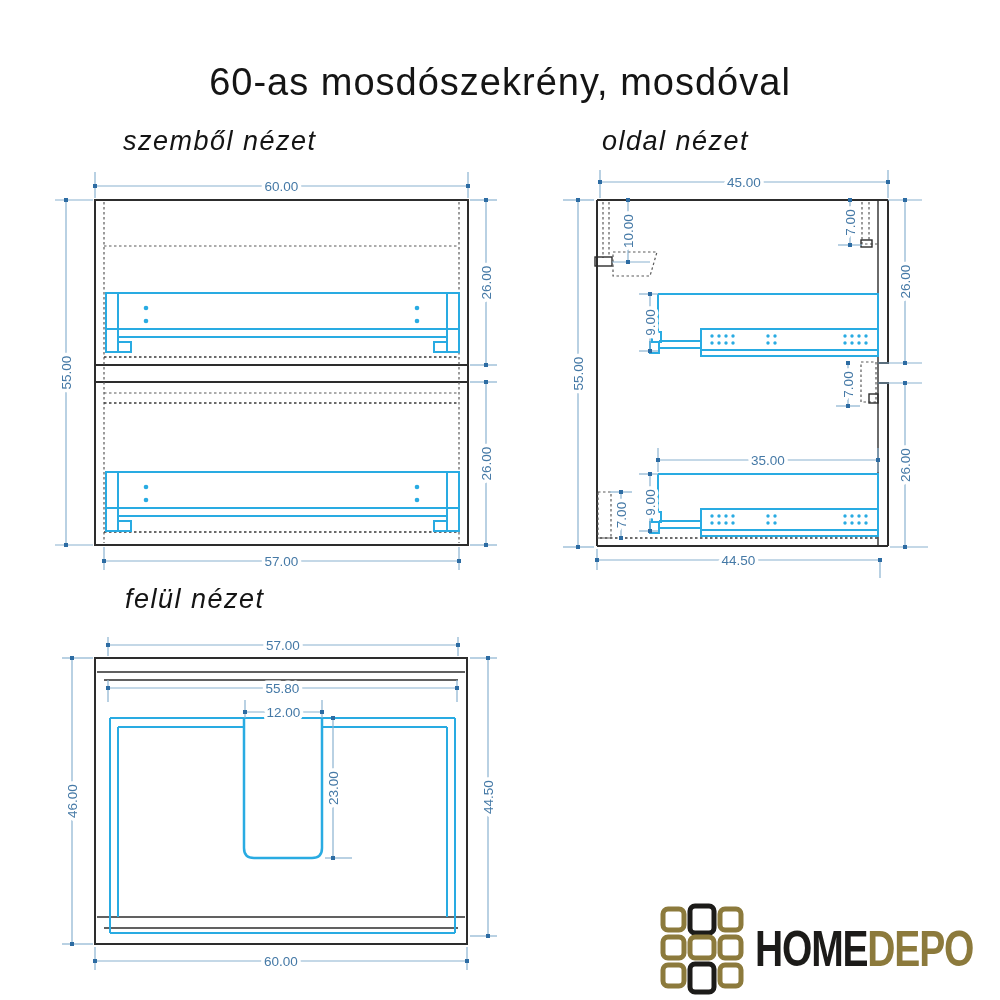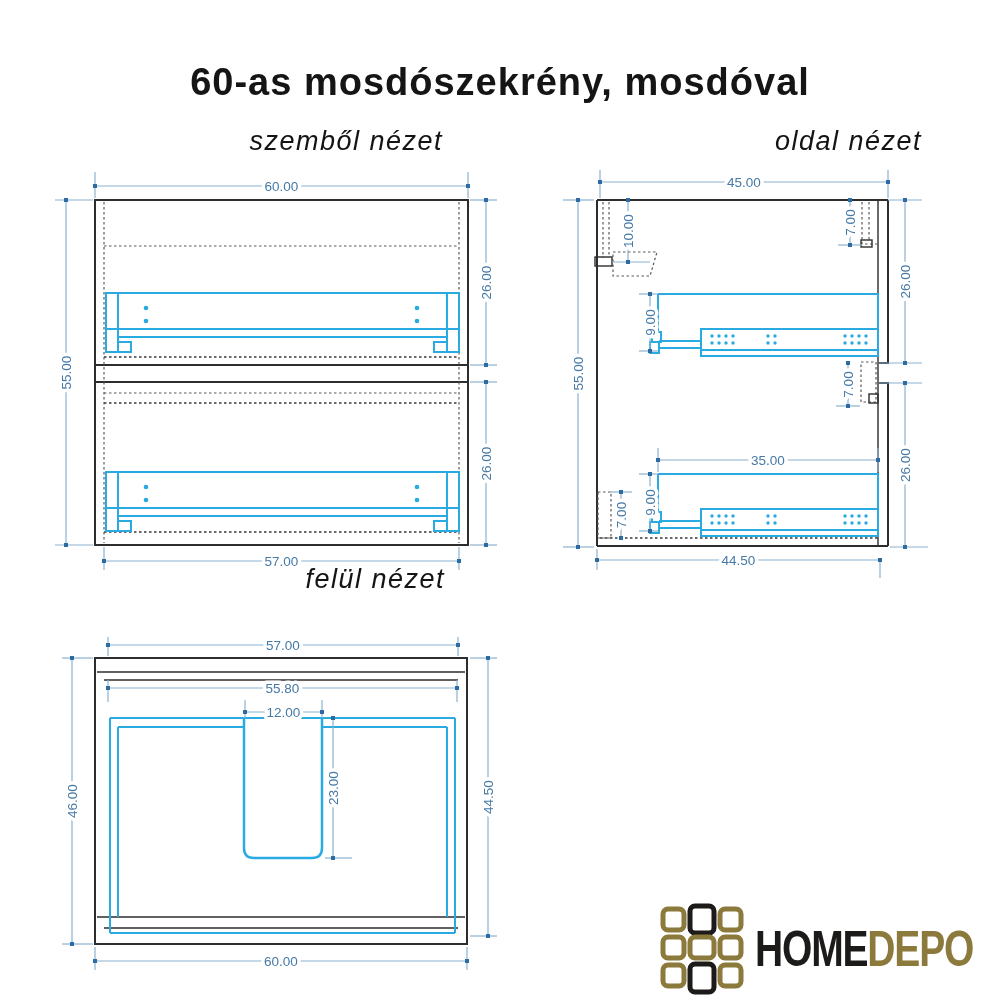--- a/index.html
+++ b/index.html
@@ -1,23 +1,23 @@
 <!DOCTYPE html>
 <html><head>
 <meta charset="utf-8">
 <style>
   html,body{margin:0;padding:0;background:#fff;}
   body{width:1000px;height:1000px;position:relative;font-family:"Liberation Sans",sans-serif;overflow:hidden;}
   .page-title{position:absolute;top:36px;left:0;width:1000px;text-align:center;
-    font-size:38px;font-weight:bold;color:#151515;letter-spacing:1px;}
-  .view-title{position:absolute;width:320px;text-align:right;font-style:italic;
+    font-size:38px;font-weight:normal;color:#151515;letter-spacing:1px;}
+  .view-title{position:absolute;width:320px;text-align:left;font-style:italic;
     font-size:27px;color:#141414;letter-spacing:1.5px;}
   #t-front{left:123px;top:126px}
   #t-side{left:602px;top:126px}
-  #t-top{left:125px;top:564px}
+  #t-top{left:125px;top:584px}
   svg.draw{position:absolute;left:0;top:0}
   .blk{stroke:#2d2d2d;stroke-width:2;fill:none}
   .blk1{stroke:#2d2d2d;stroke-width:1.4;fill:none}
   .dash{stroke:#5a5a5a;stroke-width:1.2;fill:none;stroke-dasharray:2.5 2.5}
   .dashd{stroke:#3a3a3a;stroke-width:1.6;fill:none;stroke-dasharray:2.5 2.5}
   .cy{stroke:#29abe2;stroke-width:2;fill:none}
   .cy2{stroke:#29abe2;stroke-width:2.5;fill:none}
   .cyf{fill:#29abe2}
   .dimline{stroke:#8ab2d0;stroke-width:1.2;fill:none}
   .dimdot{fill:#2d6ca3}

